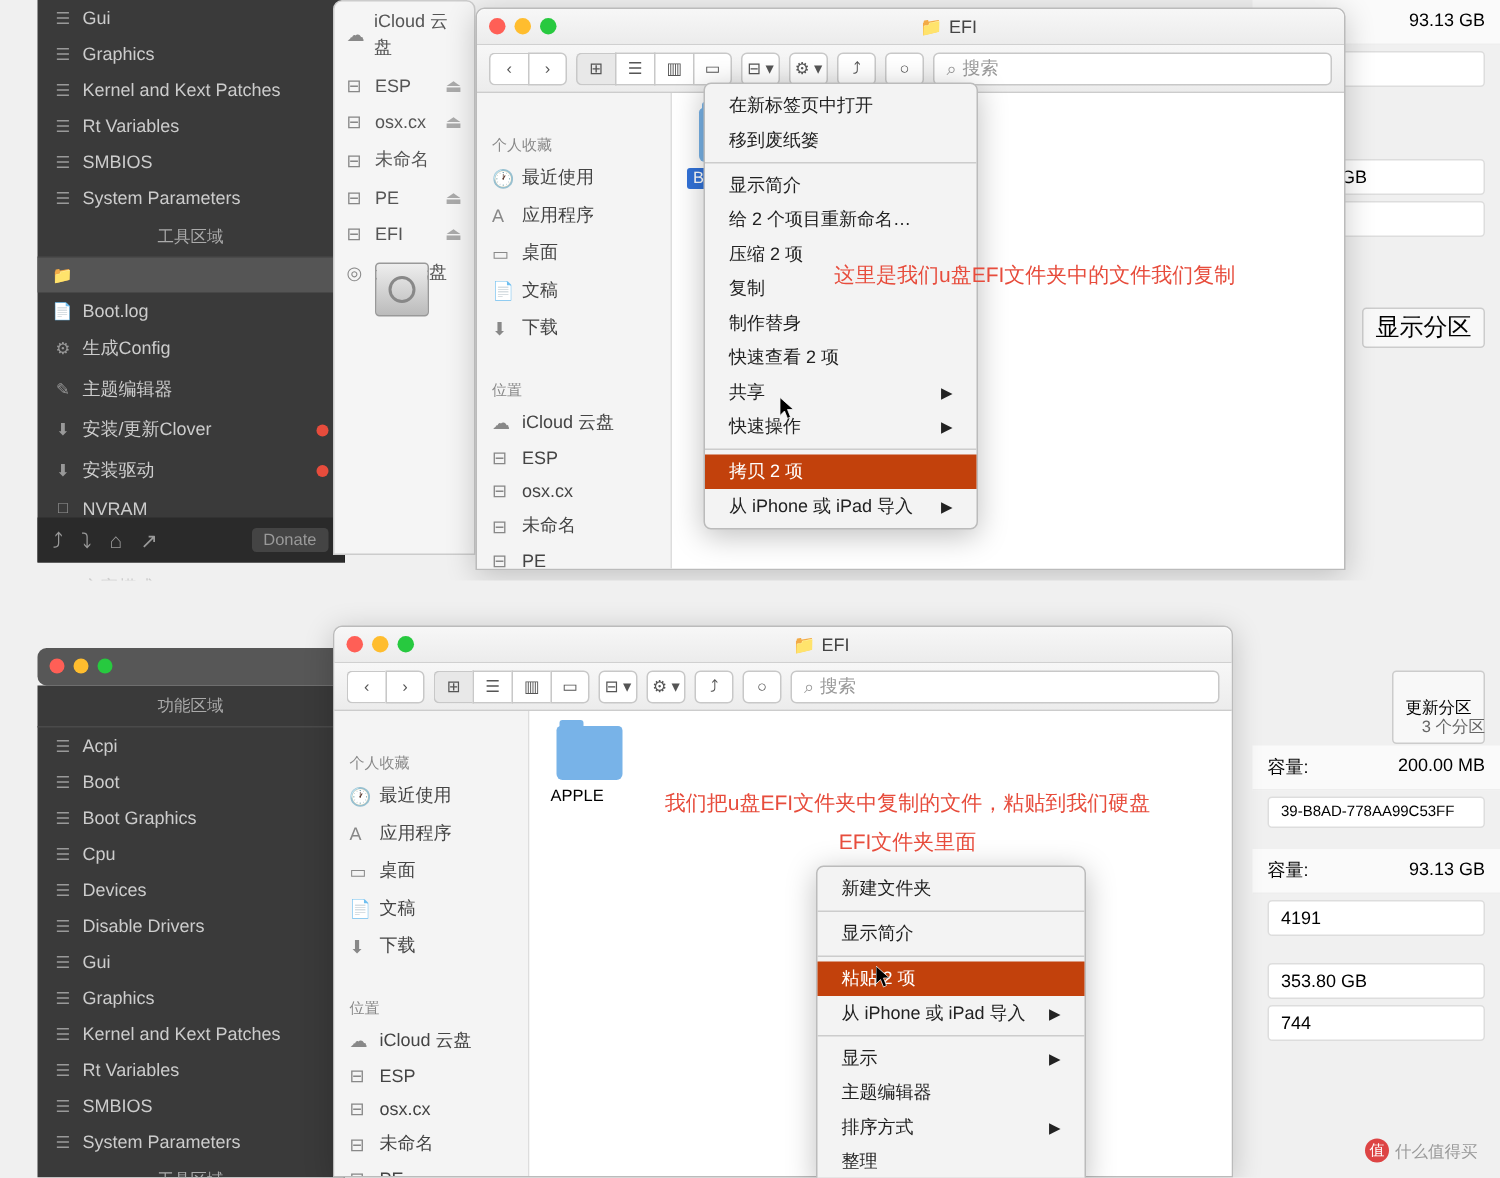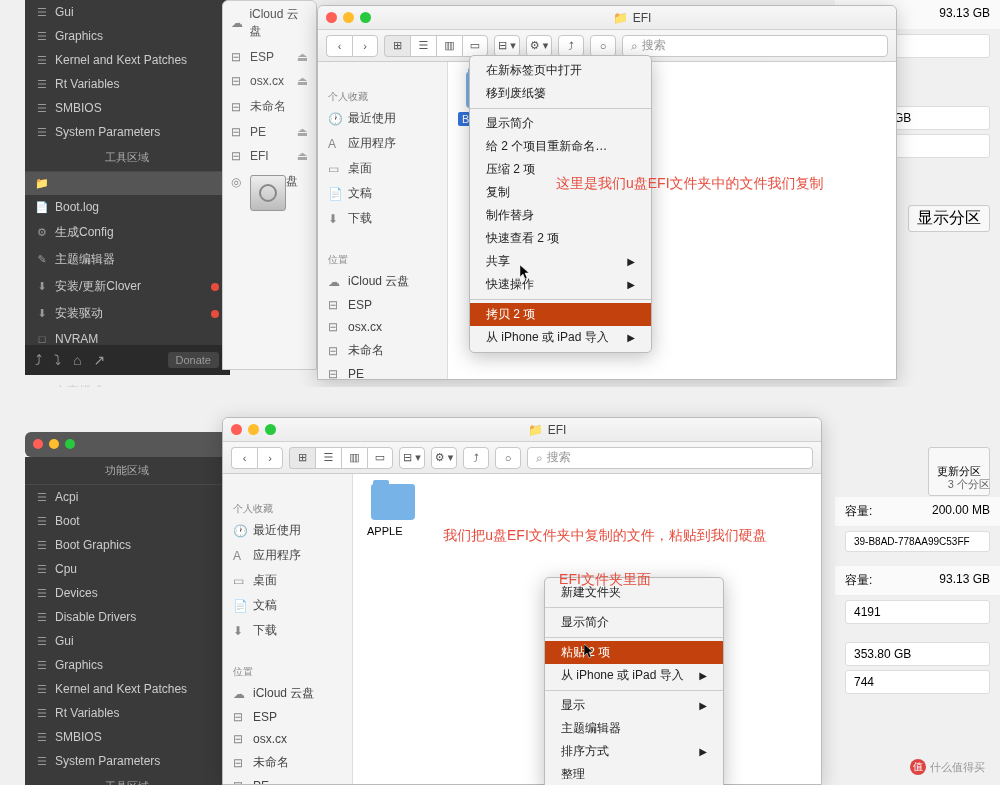--- a/index.html
+++ b/index.html
@@ -608,21 +608,21 @@
         <span>排序方式</span>
         <span class="cm-arrow">▶</span>
       </div>
       <div class="cm-item">
         <span>整理</span>
       </div>
     </div>
 
   <div class="annotation" style="left:380px; top:140px; width:450px">
     <div>我们把u盘EFI文件夹中复制的文件，粘贴到我们硬盘</div>
-    <div style="margin-top:26px">EFI文件夹里面</div>
+    <div style="margin-top:8px">EFI文件夹里面</div>
   </div>
 
   <div class="cursor" style="left:584px; top:257px">
     <svg viewBox="0 0 12 16">
         <path d="M0 0 L0 12 L3 9 L5 14 L7 13 L5 8 L9 8 Z" fill="#000" stroke="#fff" stroke-width="0.5"></path>
       </svg>
   </div>
 
   <div class="watermark">
     <span class="wm-icon">值</span>

